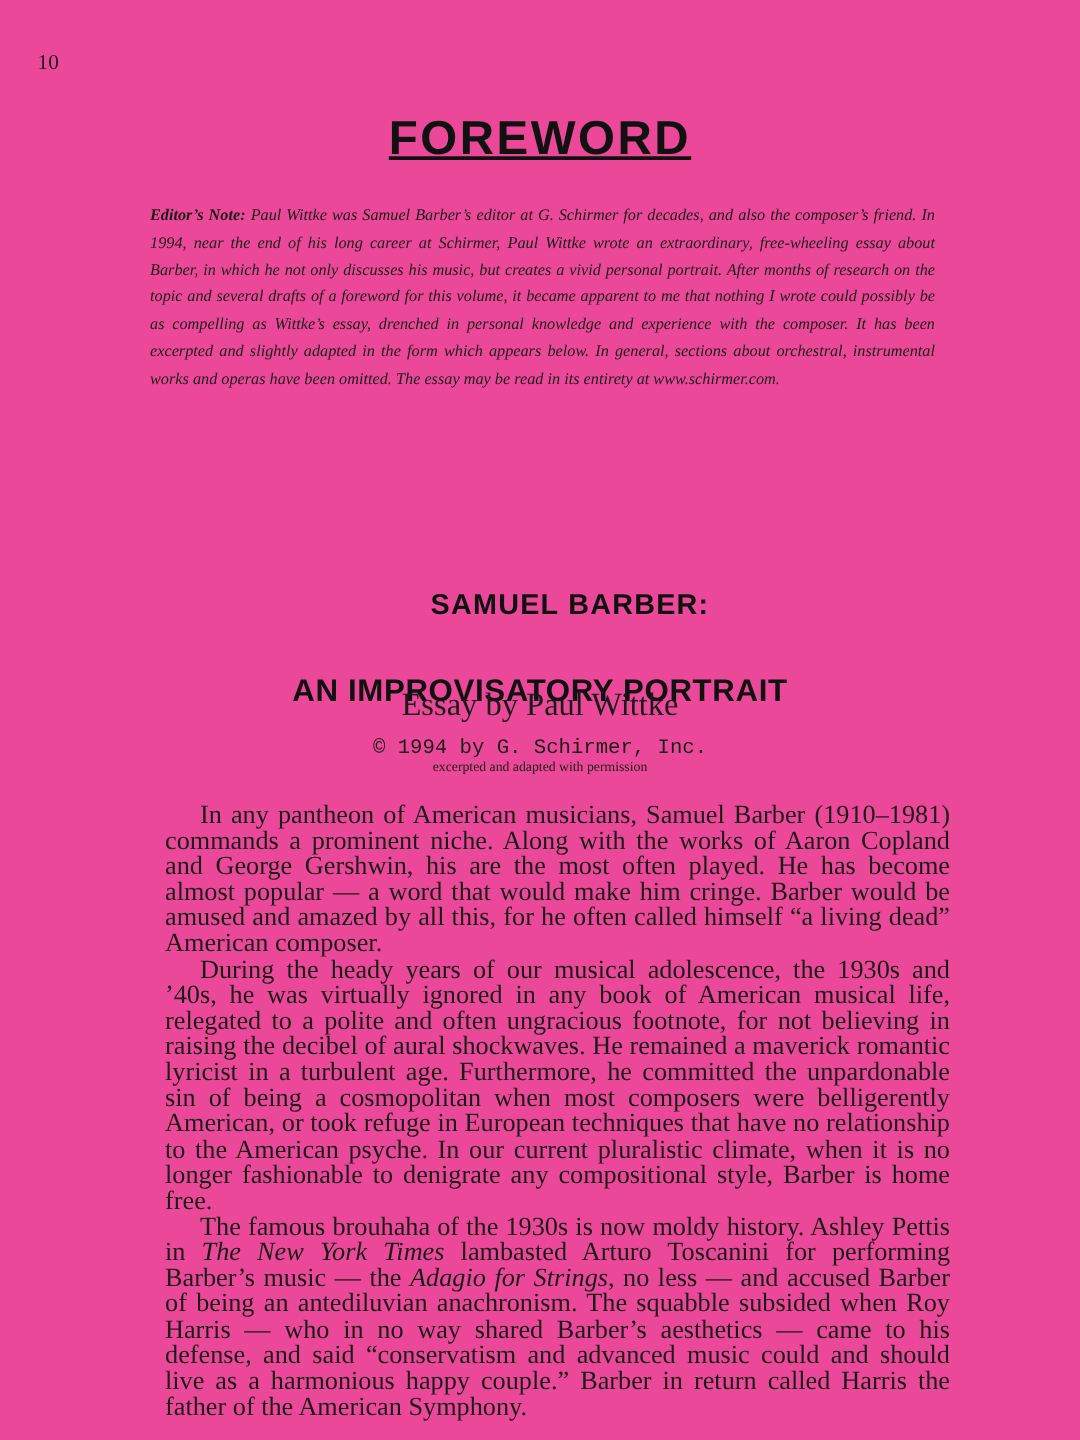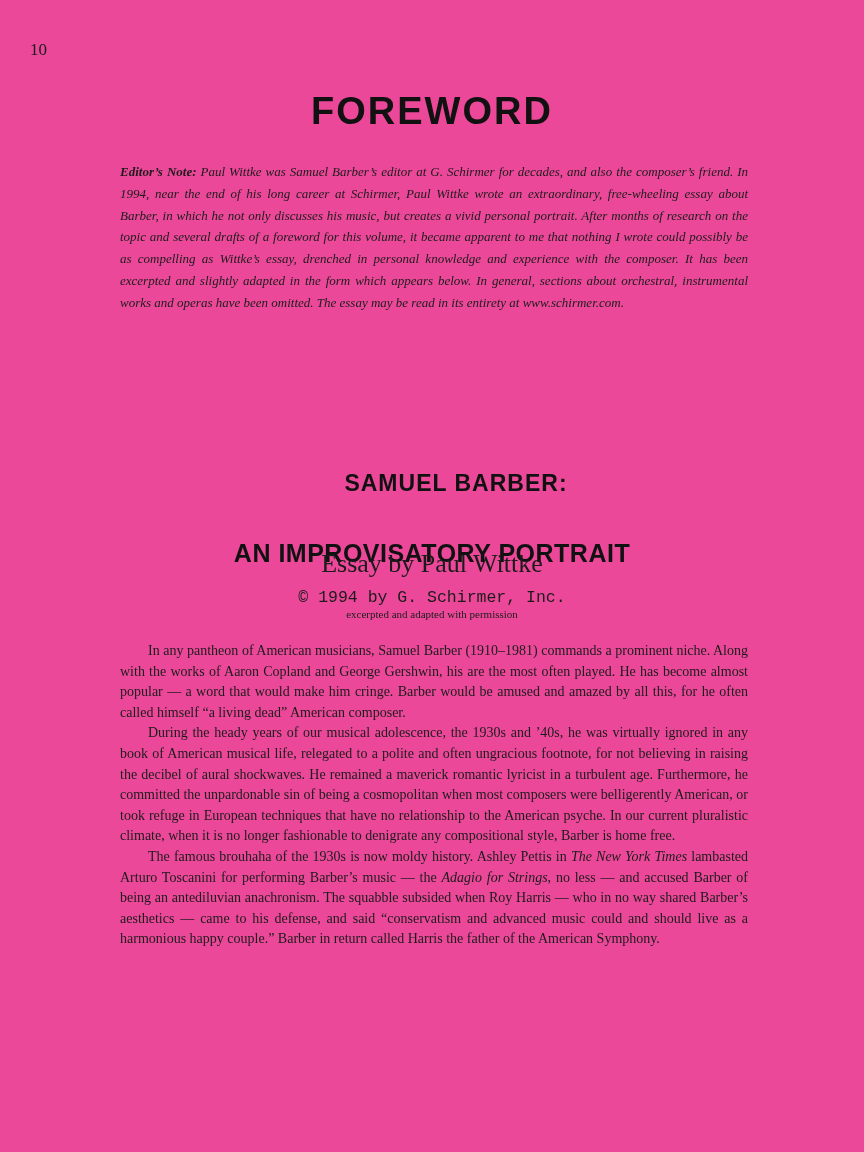--- a/index.html
+++ b/index.html
@@ -24,20 +24,21 @@
     position: absolute;
     top: 90px;
     left: 0;
     right: 0;
     text-align: center;
     font-family: "Liberation Sans", sans-serif;
     font-weight: 600;
     font-size: 38px;
     letter-spacing: 2px;
     color: #111111;
+    text-decoration: underline;
   }
   .editors-note {
     position: absolute;
     top: 161px;
     left: 120px;
     width: 628px;
     font-size: 13px;
     line-height: 21.8px;
     font-style: italic;
     text-align: justify;
@@ -101,23 +102,23 @@
     position: absolute;
     top: 608px;
     left: 0;
     right: 0;
     text-align: center;
     font-size: 11px;
   }
   .body-text {
     position: absolute;
     top: 641px;
-    left: 120px;
+    left: 132px;
     width: 628px;
-    font-size: 14px;
+    font-size: 21px;
     line-height: 20.6px;
     text-align: justify;
   }
   .body-text p {
     text-indent: 28px;
     margin: 0;
   }
 </style>
 </head>
 <body>

